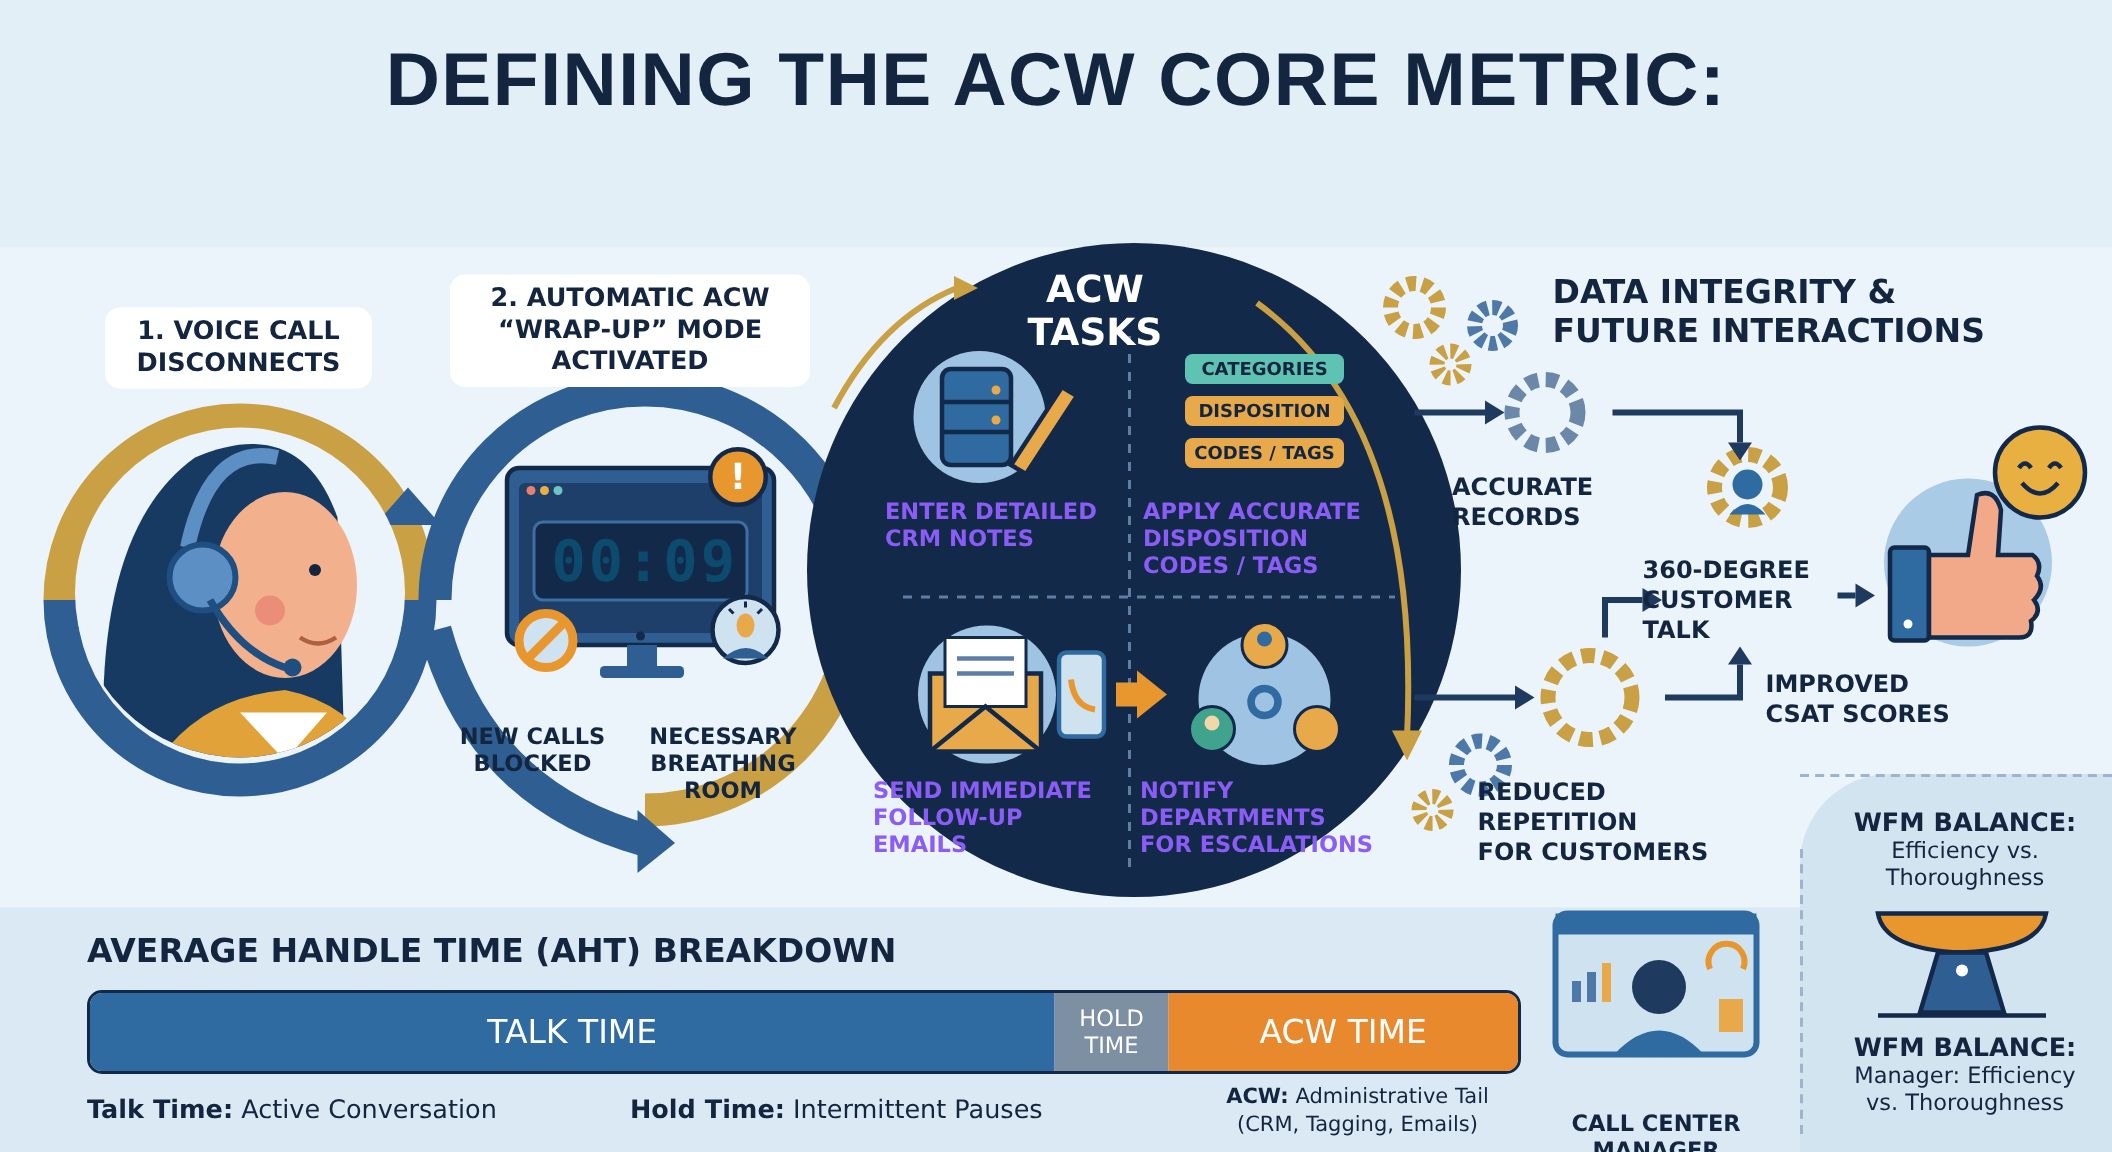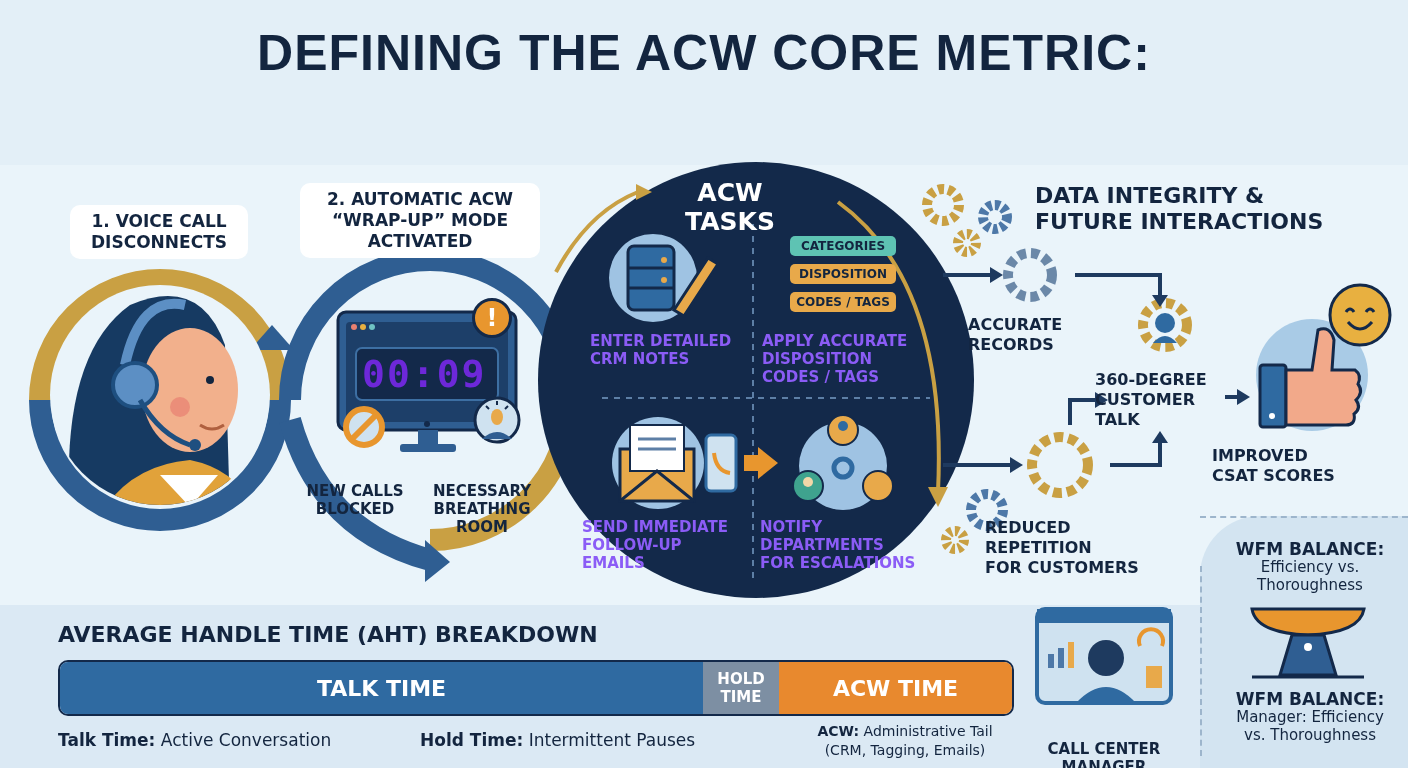--- a/index.html
+++ b/index.html
@@ -10,21 +10,21 @@
   .title { left: 0; top: 26px; width: 1408px; text-align: center; font-family: "Liberation Sans", sans-serif; font-weight: 900; font-size: 50px; line-height: 54px; color: #13253f; letter-spacing: 1px; }
   .mid-band { left: 0; top: 165px; width: 1408px; height: 440px; background: #eaf4fa; }
   .bottom-band { left: 0; top: 605px; width: 1408px; height: 163px; background: #dbe9f4; }
   .label-box { background: #ffffff; border-radius: 10px; text-align: center; font-weight: bold; font-size: 17px; line-height: 21px; color: #13253f; padding: 6px 10px; }
   .caption { text-align: center; font-weight: bold; font-size: 15px; line-height: 18px; color: #13253f; margin-top: 22px; }
   .caption-lg { font-weight: bold; font-size: 16px; line-height: 20px; color: #13253f; }
   .white-cap { text-align: left; font-weight: bold; font-size: 15px; line-height: 18px; color: #8b5cf6; }
   .big-circle { left: 538px; top: 162px; width: 436px; height: 436px; border-radius: 50%; background: #13294a; }
   .tag-pill { border-radius: 5px; font-weight: bold; font-size: 12px; text-align: center; line-height: 20px; color: #13253f; }
   .aht-bar { left: 58px; top: 660px; width: 956px; height: 56px; border-radius: 10px; overflow: hidden; display: flex; border: 2px solid #13294a; }
-  .seg { display: flex; align-items: center; justify-content: center; color: #fff; font-weight: bold; }
+  .seg { display: flex; align-items: center; justify-content: center; color: #fff; font-weight: normal; }
   .wfm-panel { left: 1200px; top: 516px; width: 208px; height: 252px; background: #d3e4f1; border-top-left-radius: 60px; }
 </style>
 </head>
 <body>
 
 <div class="abs title-band"></div>
 <div class="abs mid-band"></div>
 <div class="abs bottom-band"></div>
 
 <div class="abs title">
@@ -80,21 +80,21 @@
   <rect x="8" y="12" width="178" height="118" rx="8" fill="#2f5e92" stroke="#13294a" stroke-width="3"></rect>
   <rect x="16" y="22" width="162" height="100" rx="4" fill="#1d3f69"></rect>
   <circle cx="24" cy="27" r="3" fill="#e88070"></circle>
     <circle cx="33" cy="27" r="3" fill="#e8b040"></circle>
     <circle cx="42" cy="27" r="3" fill="#6fc3c3"></circle>
   <rect x="26" y="48" width="142" height="52" rx="6" fill="#13294a" stroke="#3d6fa3" stroke-width="2"></rect>
   <rect x="88" y="130" width="20" height="14" fill="#2f5e92"></rect>
   <rect x="70" y="144" width="56" height="8" rx="3" fill="#2f5e92"></rect>
   <circle cx="97" cy="124" r="3" fill="#13294a"></circle>
 </svg>
-<div class="abs" style="left:362px;top:352px;width:130px;text-align:left;font-family:'DejaVu Sans Mono',monospace;font-size:38px;font-weight:bold;color:#6d28d9;letter-spacing:2px">00:09</div>
+<div class="abs" style="left:362px;top:352px;width:130px;text-align:right;font-family:'DejaVu Sans Mono',monospace;font-size:38px;font-weight:bold;color:#0c4a6e;letter-spacing:2px">00:09</div>
 
 <div class="abs" style="left:472px;top:298px;width:40px;height:40px;border-radius:50%;background:#e8962e;border:3px solid #13294a;color:#fff;font-weight:bold;font-size:24px;text-align:center;line-height:34px">!</div>
 
 <svg class="abs" style="left:342px;top:405px" width="44" height="44">
   <circle cx="22" cy="22" r="18" fill="#cfe2f0" stroke="#e8962e" stroke-width="6"></circle>
   <line x1="10" y1="34" x2="34" y2="10" stroke="#e8962e" stroke-width="6"></line>
 </svg>
 <svg class="abs" style="left:472px;top:395px" width="50" height="50">
   <circle cx="25" cy="25" r="22" fill="#cfe2f0" stroke="#13294a" stroke-width="3"></circle>
   <ellipse cx="25" cy="22" rx="6" ry="8" fill="#e8a94a"></ellipse>
@@ -237,21 +237,21 @@
 
 <svg class="abs" style="left:1250px;top:280px" width="150" height="160">
   <circle cx="62" cy="95" r="56" fill="#a9cbe6"></circle>
   <rect x="10" y="85" width="26" height="62" rx="3" fill="#2f6aa1" stroke="#13294a" stroke-width="3"></rect>
   <circle cx="22" cy="136" r="3" fill="#fff"></circle>
   <path d="M36 90 L 62 90 L 68 50 Q 80 45 84 60 L 82 90 L 105 90 Q 112 95 108 104 Q 114 112 106 120 Q 112 128 104 134 Q 106 145 96 145 L 36 145 Z" fill="#f2a98a" stroke="#13294a" stroke-width="3"></path>
   <circle cx="110" cy="35" r="30" fill="#e8b040" stroke="#13294a" stroke-width="3"></circle>
   <path d="M96 32 Q 100 26 104 32 M116 32 Q 120 26 124 32" stroke="#13294a" stroke-width="3" fill="none"></path>
   <path d="M98 42 Q 110 56 122 42" stroke="#13294a" stroke-width="3" fill="none"></path>
 </svg>
-<div class="abs caption-lg" style="left:1212px;top:446px;width:140px">
+<div class="abs caption-lg" style="left:1177px;top:446px;width:140px">
   <div>IMPROVED</div>
   <div>CSAT SCORES</div>
 </div>
 
 <div class="abs" style="left:58px;top:622px;font-weight:bold;font-size:22px;color:#13253f">AVERAGE HANDLE TIME (AHT) BREAKDOWN</div>
 <div class="abs aht-bar">
   <div class="seg" style="width:643px;background:#2f6aa1;font-size:22px">TALK TIME</div>
   <div class="seg" style="width:76px;background:#7d8fa3;font-size:15px;flex-direction:column;line-height:18px">
     <span>HOLD</span>
     <span>TIME</span>

